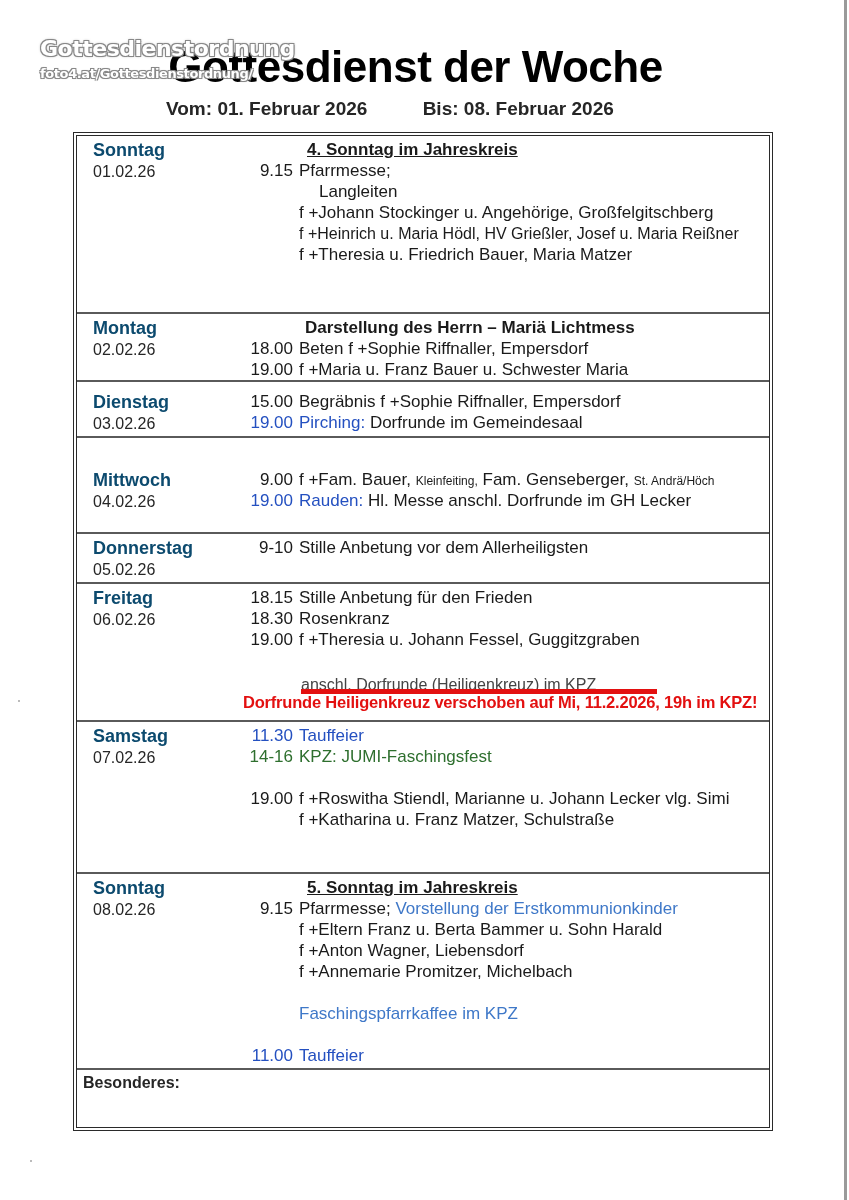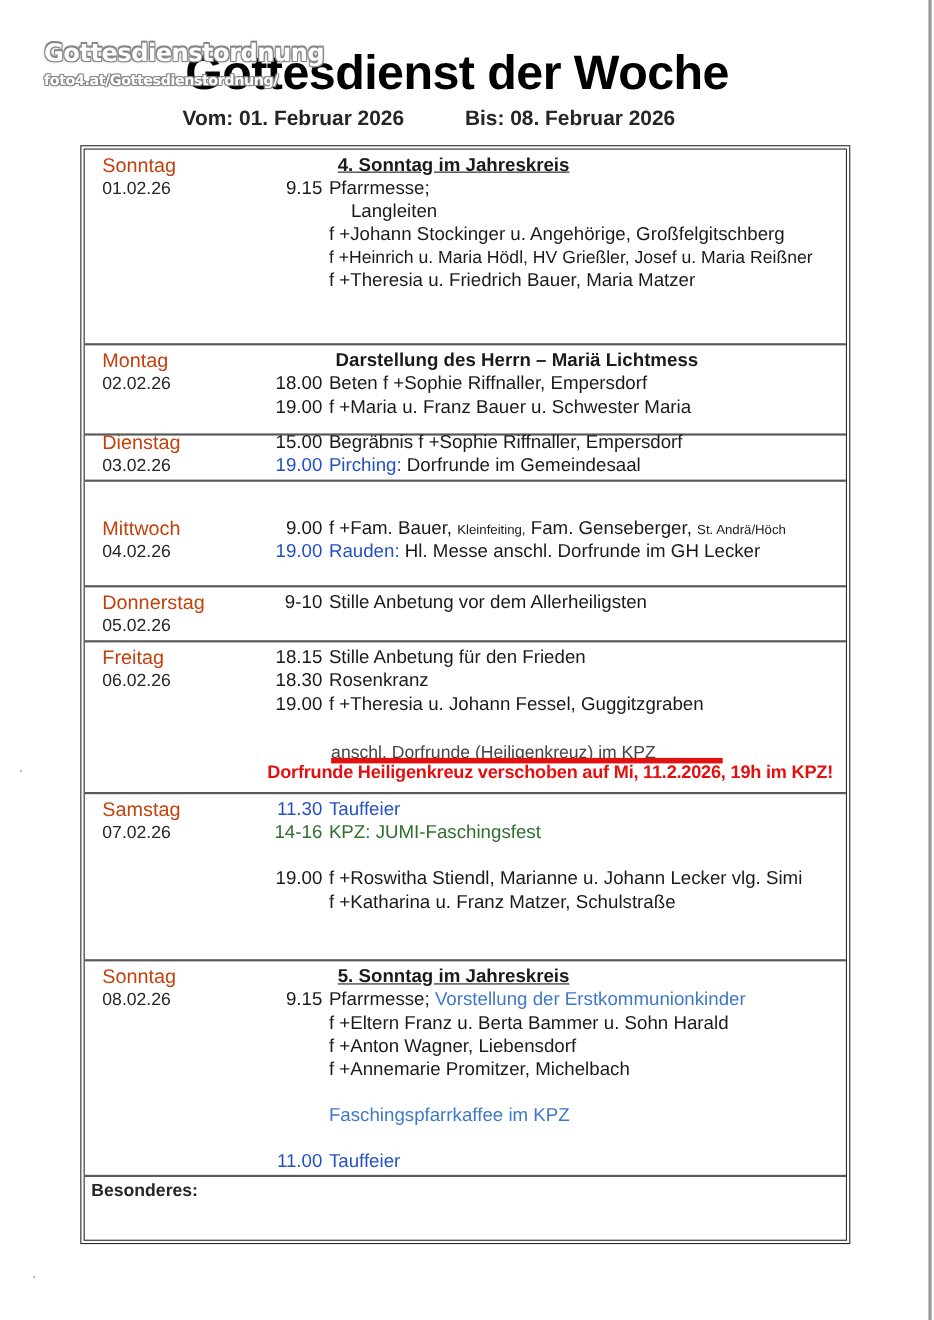--- a/index.html
+++ b/index.html
@@ -31,21 +31,21 @@
   .date-range span { display: inline-block; }
   .date-range .to { margin-left: 50px; }
   .frame {
     position: absolute; left: 73px; top: 132px; width: 700px; height: 999px;
     border: 4px double #2a2a2a; box-sizing: border-box;
   }
   .day {
     position: absolute; left: 0; right: 0; border-bottom: 2px solid #5a5a5a; box-sizing: border-box;
   }
   .day-name {
-    position: absolute; left: 16px; top: 4px; font-size: 18px; font-weight: normal; color: #c2410c;
+    position: absolute; left: 16px; top: 4px; font-size: 18px; font-weight: bold; color: #0c4a6e;
   }
   .day-date {
     position: absolute; left: 16px; top: 27px; font-size: 16px; color: #262626;
   }
   .entries { position: absolute; left: 160px; top: 4px; right: 4px; }
   .line { height: 21px; font-size: 17px; white-space: nowrap; position: relative; }
   .time { display: inline-block; width: 56px; text-align: right; margin-right: 6px; }
   .txt { display: inline-block; }
   .indent { padding-left: 62px; }
   .indent2 { padding-left: 82px; }
@@ -94,21 +94,21 @@
     <div class="entries">
       <div class="line heading">4. Sonntag im Jahreskreis</div>
       <div class="line"><span class="time">9.15</span><span class="txt">Pfarrmesse;</span></div>
       <div class="line indent2"><span class="txt">Langleiten</span></div>
       <div class="line indent"><span class="txt">f +Johann Stockinger u. Angehörige, Großfelgitschberg</span></div>
       <div class="line indent"><span class="txt" style="font-size:16px">f +Heinrich u. Maria Hödl, HV Grießler, Josef u. Maria Reißner</span></div>
       <div class="line indent"><span class="txt">f +Theresia u. Friedrich Bauer, Maria Matzer</span></div>
     </div>
   </div>
 
-  <div class="day" style="top:178px;height:82px">
+  <div class="day" style="top:178px;height:68px">
     <div class="day-name">Montag</div>
     <div class="day-date">02.02.26</div>
     <div class="entries">
       <div class="line heading-plain">Darstellung des Herrn – Mariä Lichtmess</div>
       <div class="line"><span class="time">18.00</span><span class="txt">Beten f +Sophie Riffnaller, Empersdorf</span></div>
       <div class="line"><span class="time">19.00</span><span class="txt">f +Maria u. Franz Bauer u. Schwester Maria</span></div>
     </div>
   </div>
 
   <div class="day" style="top:252px;height:50px">

